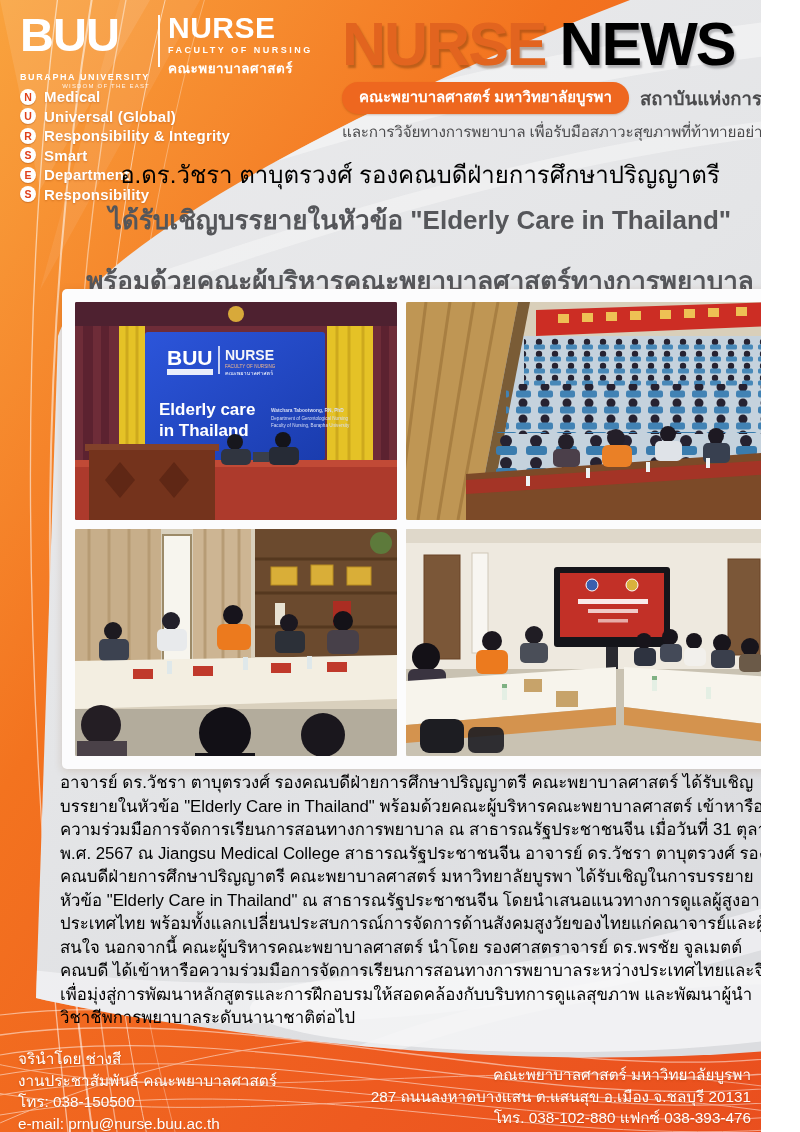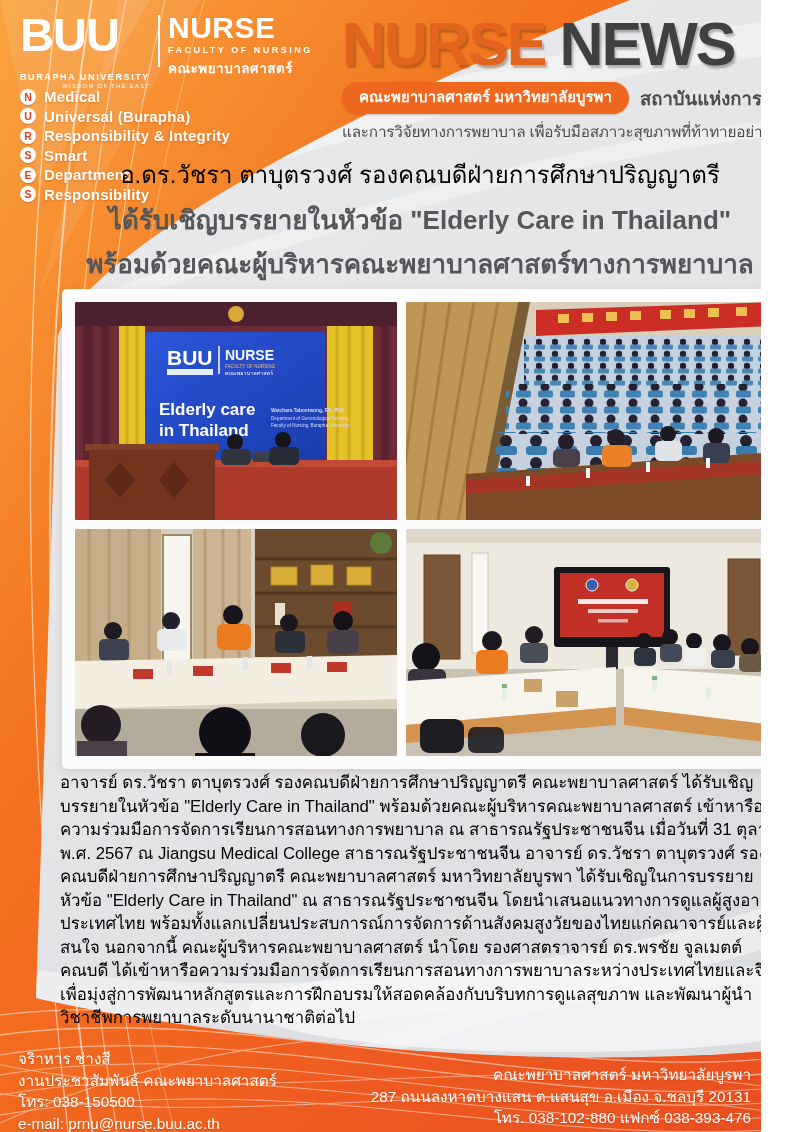--- a/index.html
+++ b/index.html
@@ -28,32 +28,32 @@
   .value-letter{width:16px;height:16px;border-radius:50%;background:#fff;color:#e0401b;
     font-size:10.5px;font-weight:bold;text-align:center;line-height:16px;flex:0 0 16px;
     box-shadow:0 1px 1px rgba(120,40,0,.3);}
   .value-label{margin-left:8px;color:#fff;font-size:15px;font-weight:bold;letter-spacing:.2px;
     text-shadow:0 1px 2px rgba(150,60,0,.35);}
 
   
   .masthead{position:absolute;left:342px;top:14px;width:452px;}
   .mast-title{display:flex;gap:14px;font-size:61px;font-weight:bold;letter-spacing:-2px;line-height:1;}
   .mast-nurse{color:#e2641f;text-shadow:2px 3px 2px rgba(90,40,5,.35);}
-  .mast-news{color:#404040;text-shadow:2px 3px 2px rgba(40,40,45,.3);}
+  .mast-news{color:#000000;text-shadow:2px 3px 2px rgba(40,40,45,.3);}
   .pill-row{display:flex;align-items:center;margin-top:7px;}
   .pill{background:#ee671f;color:#fff;font-size:15px;font-weight:bold;border-radius:999px;
     padding:3px 17px 5px;white-space:nowrap;box-shadow:0 1px 2px rgba(120,50,0,.25);}
   .tagline1{margin-left:11px;font-size:18.5px;color:#4b4b4d;font-weight:bold;white-space:nowrap;}
   .tagline2{margin-top:5px;font-size:15.3px;color:#4b4b4d;white-space:nowrap;letter-spacing:-.2px;}
 
   
   .headline{position:absolute;left:55px;top:155px;width:730px;text-align:center;}
   .hl1{font-size:24px;font-weight:normal;color:#000000;}
   .hl2{font-size:26px;font-weight:bold;color:#55565a;margin-top:5px;}
-  .hl3{font-size:26px;font-weight:bold;color:#55565a;margin-top:3px;}
+  .hl3{font-size:26px;font-weight:bold;color:#55565a;margin-top:20px;}
   .hl4{font-size:19px;font-weight:bold;color:#76777a;margin-top:5px;}
 
   
   .photo-frame{position:absolute;left:62px;top:289px;width:726px;height:480px;
     background:#fcfcfd;border-radius:5px;box-shadow:0 2px 8px rgba(120,70,20,.18);}
   .photo-grid{position:absolute;left:13px;top:13px;display:grid;
     grid-template-columns:322px 368px;grid-template-rows:218px 227px;gap:9px;}
   .photo{border-radius:2px;overflow:hidden;background:#888;}
   .photo svg{display:block;width:100%;height:100%;}
 
@@ -140,21 +140,21 @@
     </div>
   </div>
 
   <div class="values">
     <div class="value-row">
       <span class="value-letter">N</span>
       <span class="value-label">Medical</span>
     </div>
     <div class="value-row">
       <span class="value-letter">U</span>
-      <span class="value-label">Universal (Burapha)</span>
+      <span class="value-label">Universal (Global)</span>
     </div>
     <div class="value-row">
       <span class="value-letter">R</span>
       <span class="value-label">Responsibility &amp; Integrity</span>
     </div>
     <div class="value-row">
       <span class="value-letter">S</span>
       <span class="value-label">Smart</span>
     </div>
     <div class="value-row">
@@ -433,21 +433,21 @@
           </g>
         </svg>
       </div>
 
     </div>
   </div>
 
   <div class="body-text">อาจารย์ ดร.วัชรา ตาบุตรวงศ์ รองคณบดีฝ่ายการศึกษาปริญญาตรี คณะพยาบาลศาสตร์ ได้รับเชิญบรรยายในหัวข้อ "Elderly Care in Thailand" พร้อมด้วยคณะผู้บริหารคณะพยาบาลศาสตร์ เข้าหารือความร่วมมือการจัดการเรียนการสอนทางการพยาบาล ณ สาธารณรัฐประชาชนจีน เมื่อวันที่ 31 ตุลาคม พ.ศ. 2567 ณ Jiangsu Medical College สาธารณรัฐประชาชนจีน อาจารย์ ดร.วัชรา ตาบุตรวงศ์ รองคณบดีฝ่ายการศึกษาปริญญาตรี คณะพยาบาลศาสตร์ มหาวิทยาลัยบูรพา ได้รับเชิญในการบรรยาย หัวข้อ "Elderly Care in Thailand" ณ สาธารณรัฐประชาชนจีน โดยนำเสนอแนวทางการดูแลผู้สูงอายุในประเทศไทย พร้อมทั้งแลกเปลี่ยนประสบการณ์การจัดการด้านสังคมสูงวัยของไทยแก่คณาจารย์และผู้ที่สนใจ นอกจากนี้ คณะผู้บริหารคณะพยาบาลศาสตร์ นำโดย รองศาสตราจารย์ ดร.พรชัย จูลเมตต์ คณบดี ได้เข้าหารือความร่วมมือการจัดการเรียนการสอนทางการพยาบาลระหว่างประเทศไทยและจีน เพื่อมุ่งสู่การพัฒนาหลักสูตรและการฝึกอบรมให้สอดคล้องกับบริบทการดูแลสุขภาพ และพัฒนาผู้นำวิชาชีพการพยาบาลระดับนานาชาติต่อไป</div>
 
   <div class="footer-left">
-    <div>จริาหาร ช่างสี</div>
+    <div>จรินำโดย ช่างสี</div>
     <div>งานประชาสัมพันธ์ คณะพยาบาลศาสตร์</div>
     <div>โทร: 038-150500</div>
     <div>e-mail: prnu@nurse.buu.ac.th</div>
   </div>
   <div class="footer-right">
     <div>คณะพยาบาลศาสตร์ มหาวิทยาลัยบูรพา</div>
     <div>287 ถนนลงหาดบางแสน ต.แสนสุข อ.เมือง จ.ชลบุรี 20131</div>
     <div>โทร. 038-102-880 แฟกซ์ 038-393-476</div>
   </div>
 

